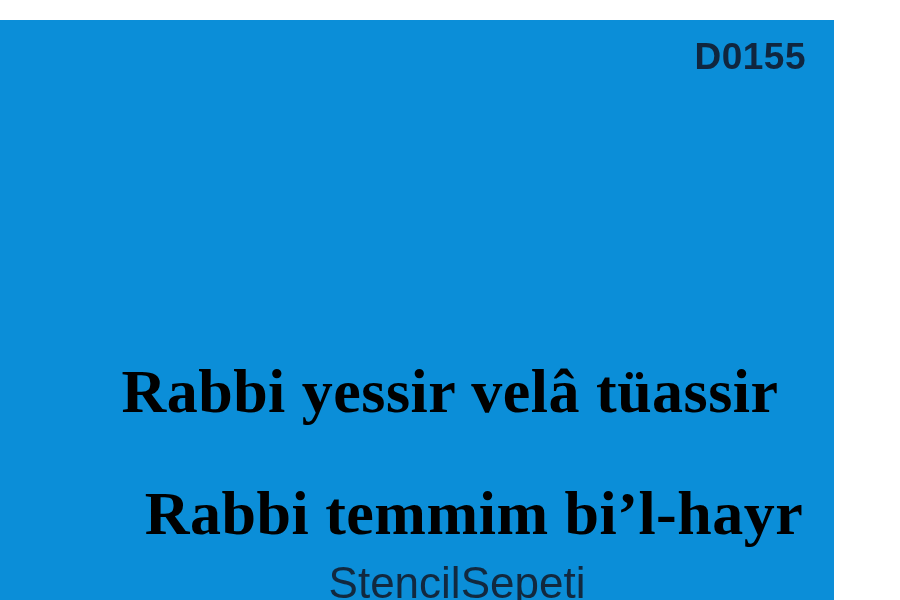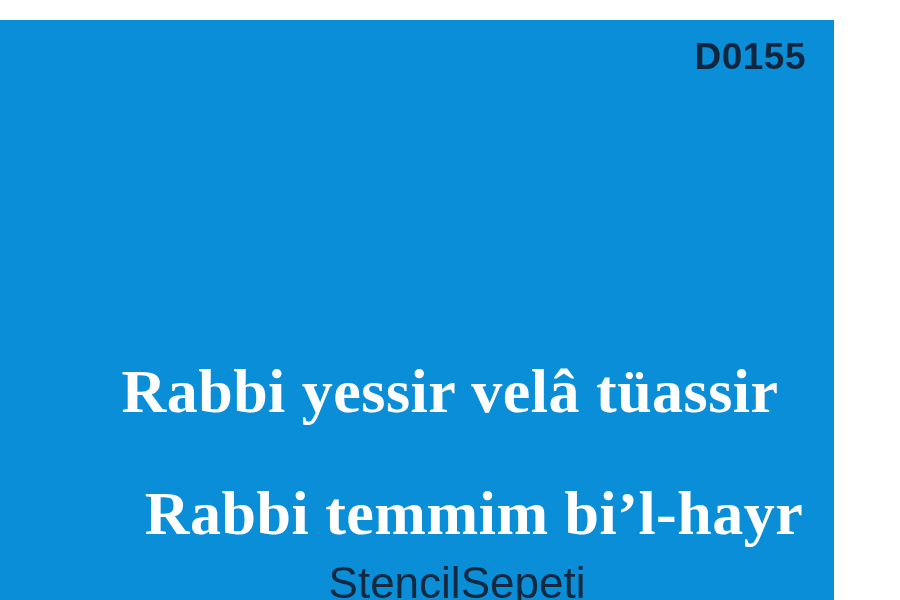--- a/index.html
+++ b/index.html
@@ -56,21 +56,21 @@
     font-size: 112px;
     direction: rtl;
   }
 
   
   .translit-line {
     position: absolute;
     left: 0;
     width: 900px;
     text-align: center;
-    color: #ffffff;
+    color: #000000;
     font-family: "Liberation Serif", "DejaVu Serif", serif;
     font-weight: bold;
     line-height: 1;
     white-space: nowrap;
   }
   #translit-line-1 {
     top: 340px;
     font-size: 62px;
     letter-spacing: 0.5px;
   }

